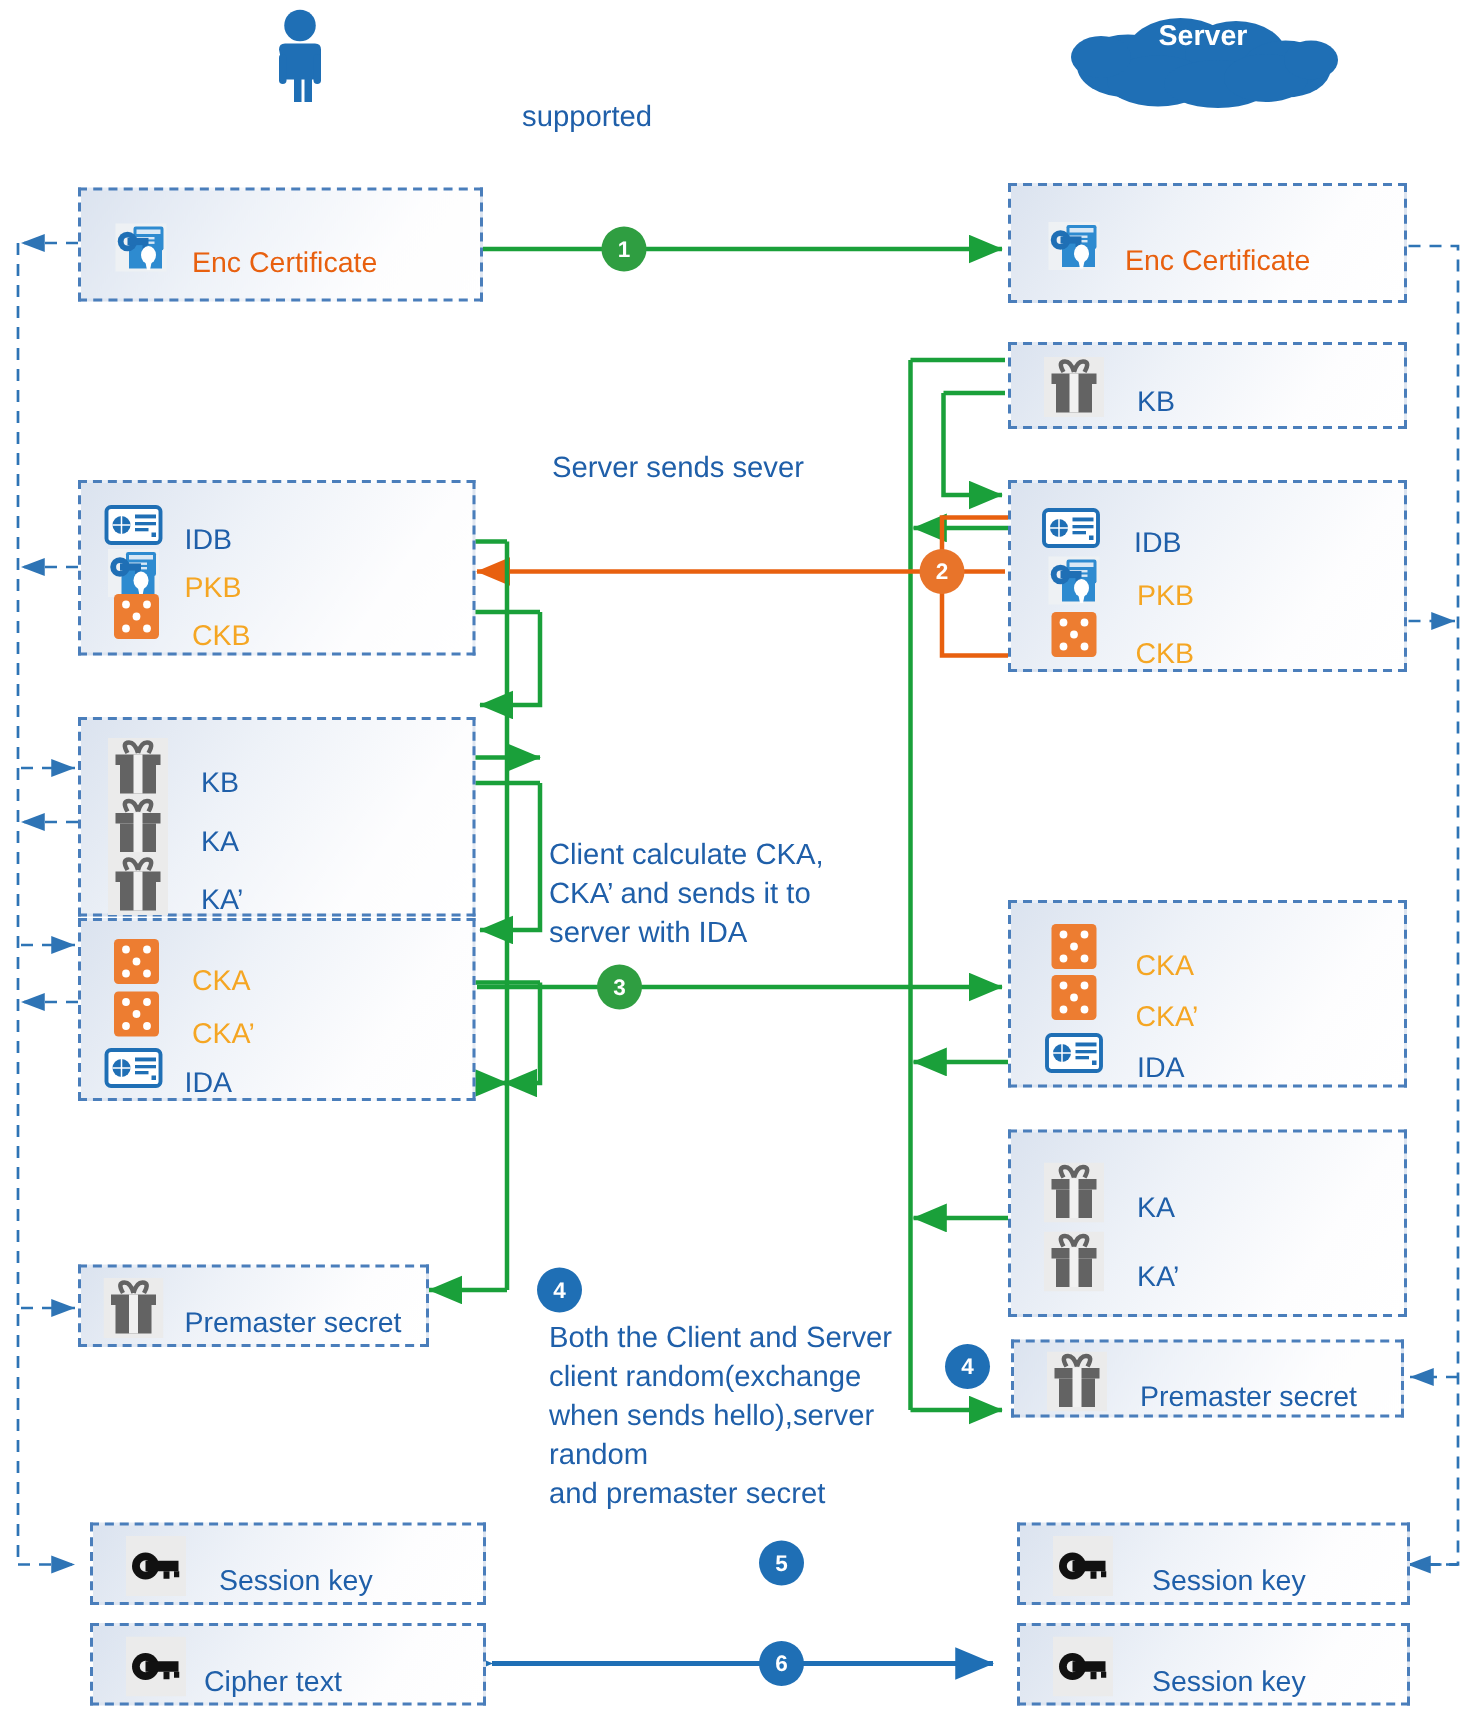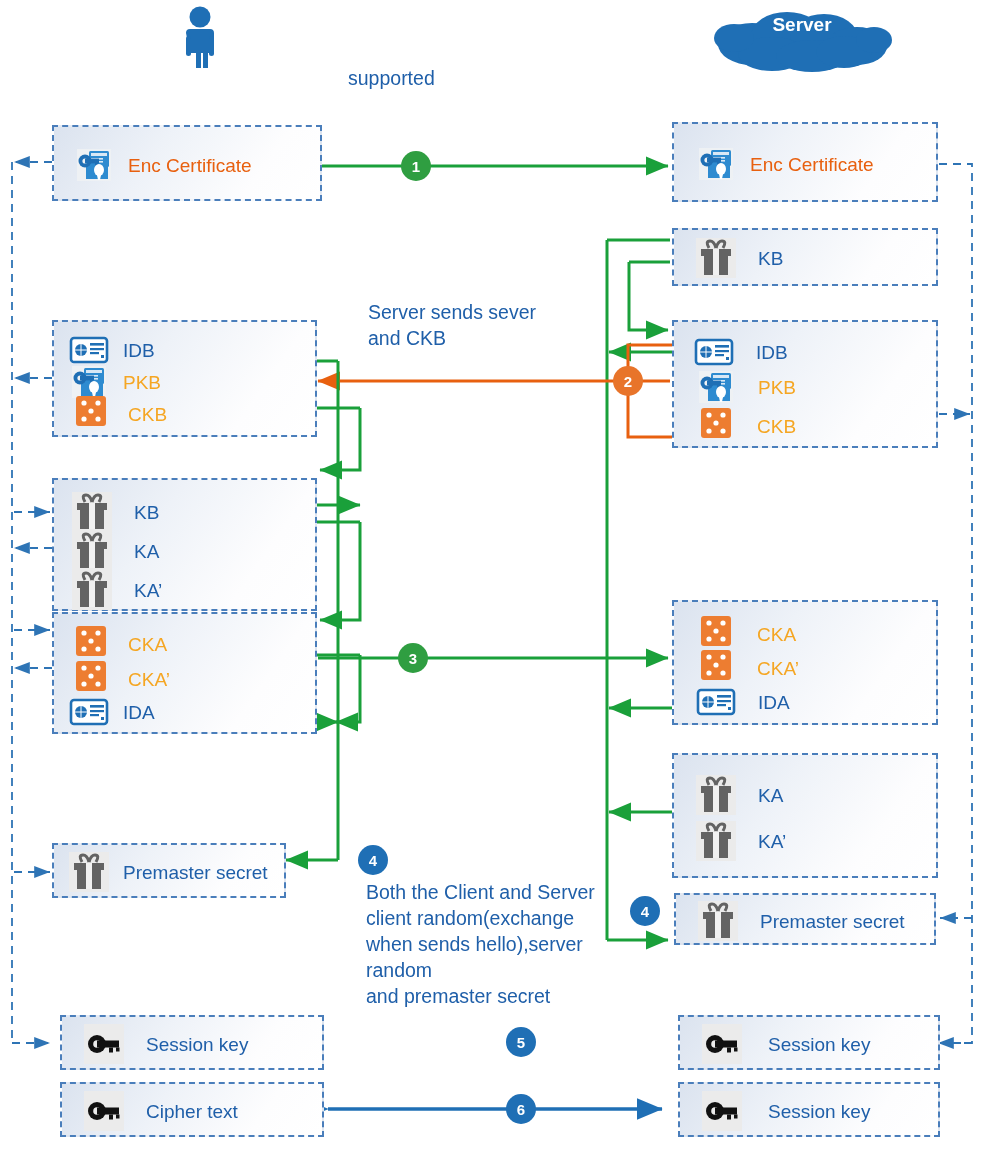--- a/index.html
+++ b/index.html
@@ -3,21 +3,21 @@
 <meta charset="utf-8">
 <style>
   html,body{margin:0;padding:0;background:#ffffff;}
   body{font-family:"Liberation Sans","DejaVu Sans",sans-serif;}
   #stage{position:relative;width:985px;height:1150px;background:#fff;overflow:hidden;}
   #svgLayer{position:absolute;left:0;top:0;width:985px;height:1150px;pointer-events:none;}
 
   .box{position:absolute;border:2px dashed #4a7ebb;
        background:linear-gradient(125deg,#dbe3ef 0%,#eef2f8 38%,#fdfdfe 75%,#ffffff 100%);
        box-sizing:border-box;}
-  .row{position:absolute;display:flex;align-items:center;}
+  .row{position:absolute;display:flex;align-items:flex-end;}
   .ic{width:40px;height:40px;flex:0 0 40px;position:relative;}
   .lbl{margin-left:14px;font-size:19px;line-height:1;white-space:nowrap;}
   .lbl.blue{color:#1f5fa9;}
   .lbl.orange{color:#e8600f;}
   .lbl.amber{color:#f5a623;}
 
   .note{position:absolute;color:#1f5fa9;font-size:19.5px;line-height:1.33;}
 
   .badge{position:absolute;width:30px;height:30px;border-radius:50%;
          color:#fff;font-size:15px;font-weight:bold;display:flex;
@@ -345,21 +345,21 @@
       <span class="ic">
         <svg width="40" height="40" viewBox="0 0 40 40">
           <rect x="0" y="0" width="40" height="40" fill="#ebebeb"></rect>
           <circle cx="13" cy="20" r="9" fill="#111111"></circle>
           <circle cx="13" cy="20" r="3.8" fill="#ebebeb"></circle>
           <rect x="13" y="16.5" width="22" height="7" fill="#111111"></rect>
           <rect x="25" y="23.5" width="4" height="5" fill="#111111"></rect>
           <rect x="32" y="23.5" width="3.5" height="4" fill="#111111"></rect>
         </svg>
       </span>
-      <span class="lbl blue" style="margin-left:22px;">Cipher text</span>
+      <span class="lbl blue" style="margin-left:12px;">Cipher text</span>
     </div>
   </div>
 
   <div class="box" style="left:672px;top:122px;width:266px;height:80px;">
     <div class="row" style="left:22px;top:20px;">
       <span class="ic">
         <svg width="40" height="40" viewBox="0 0 40 40">
           <rect x="3" y="4" width="34" height="32" fill="#eef1f4"></rect>
           <rect x="15" y="6" width="20" height="16" rx="1.5" fill="#2e8bd0"></rect>
           <rect x="17" y="8" width="16" height="3" fill="#d9e8f5"></rect>
@@ -568,23 +568,27 @@
       <span class="lbl blue" style="margin-left:26px;">Session key</span>
     </div>
   </div>
 
   <div class="note" style="left:348px;top:66px;width:250px;">
     <div>supported</div>
   </div>
 
   <div class="note" style="left:368px;top:300px;width:240px;">
     <div>Server sends sever</div>
-    <div>and CKB</div>
-  </div>
-
+  </div>
+
+  <div class="note" style="left:366px;top:558px;width:250px;">
+    <div>Client calculate CKA,</div>
+    <div>CKA’    and sends it to</div>
+    <div>server with IDA</div>
+  </div>
 
   <div class="note" style="left:366px;top:880px;width:262px;">
     <div>Both the Client and Server</div>
     <div>client random(exchange</div>
     <div>when sends hello),server</div>
     <div>random</div>
     <div>and premaster secret</div>
   </div>
 
   <div class="badge green" style="left:401px;top:151px;">1</div>

